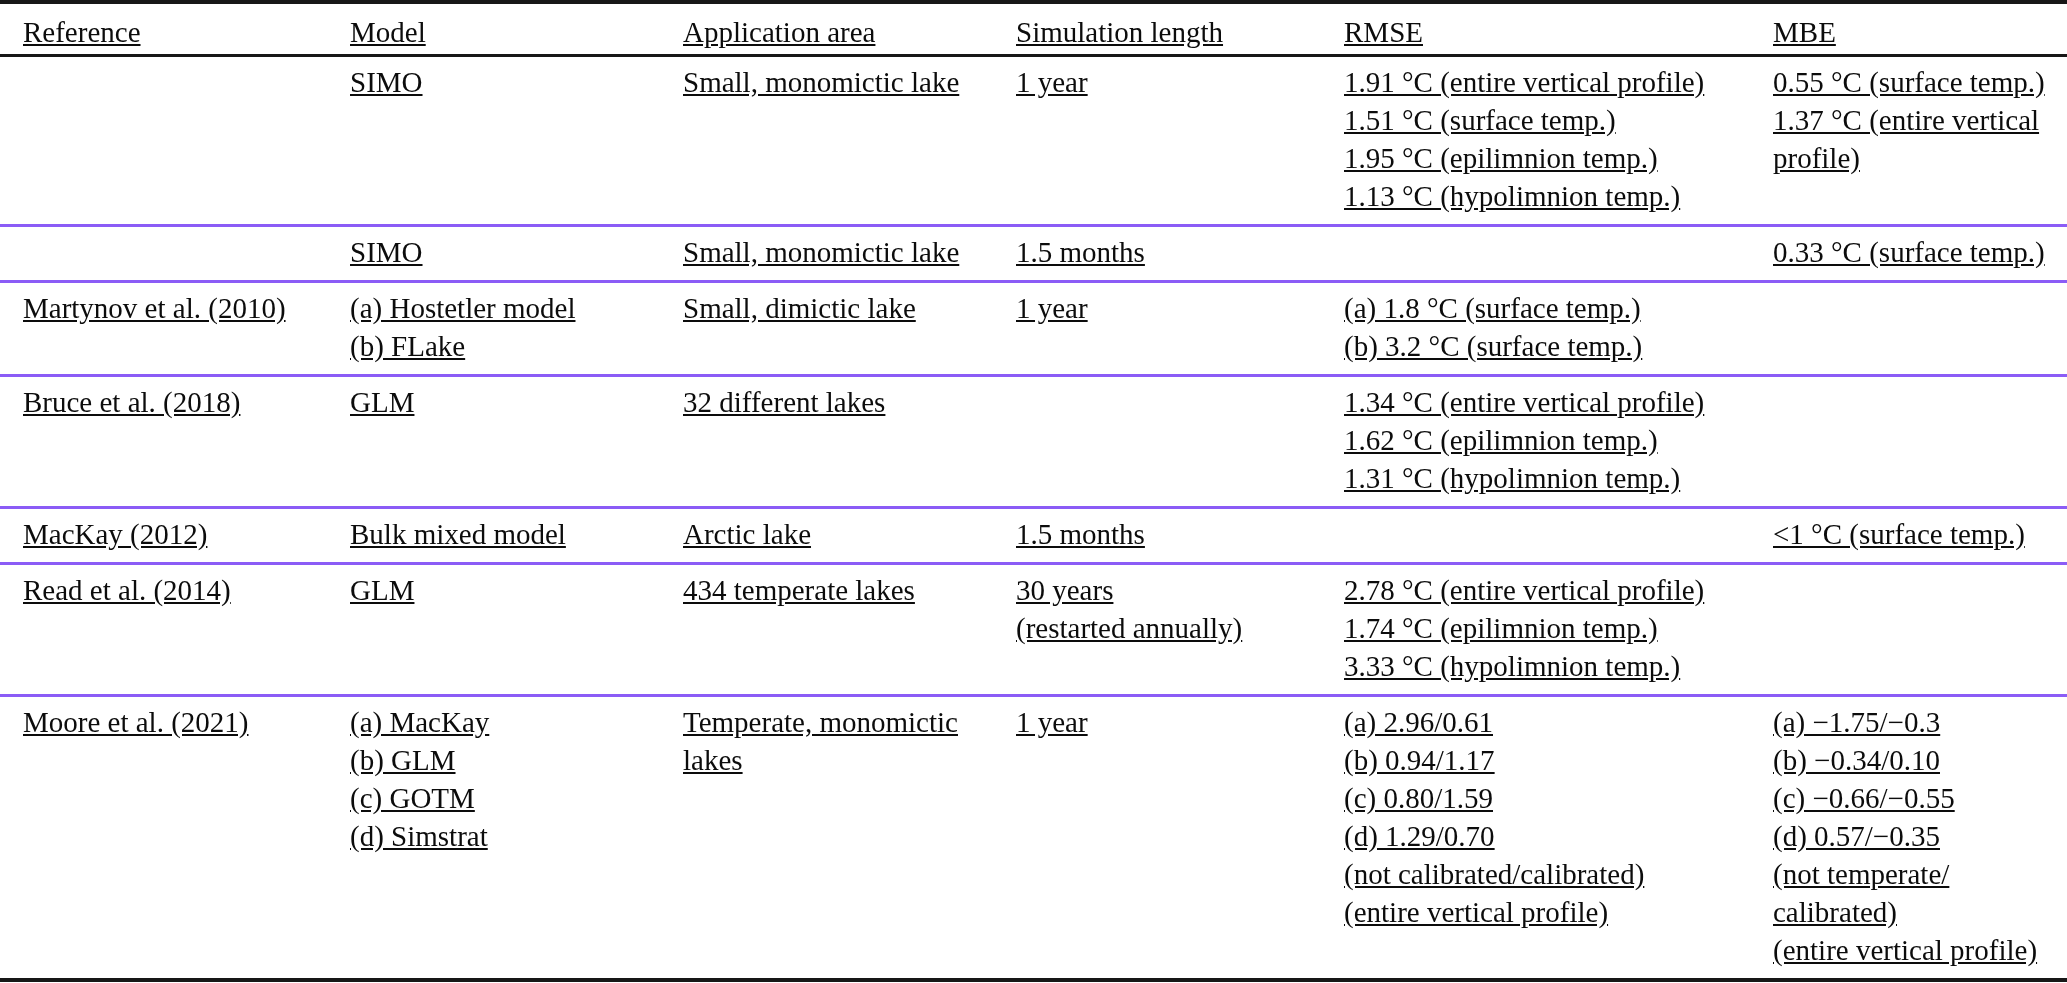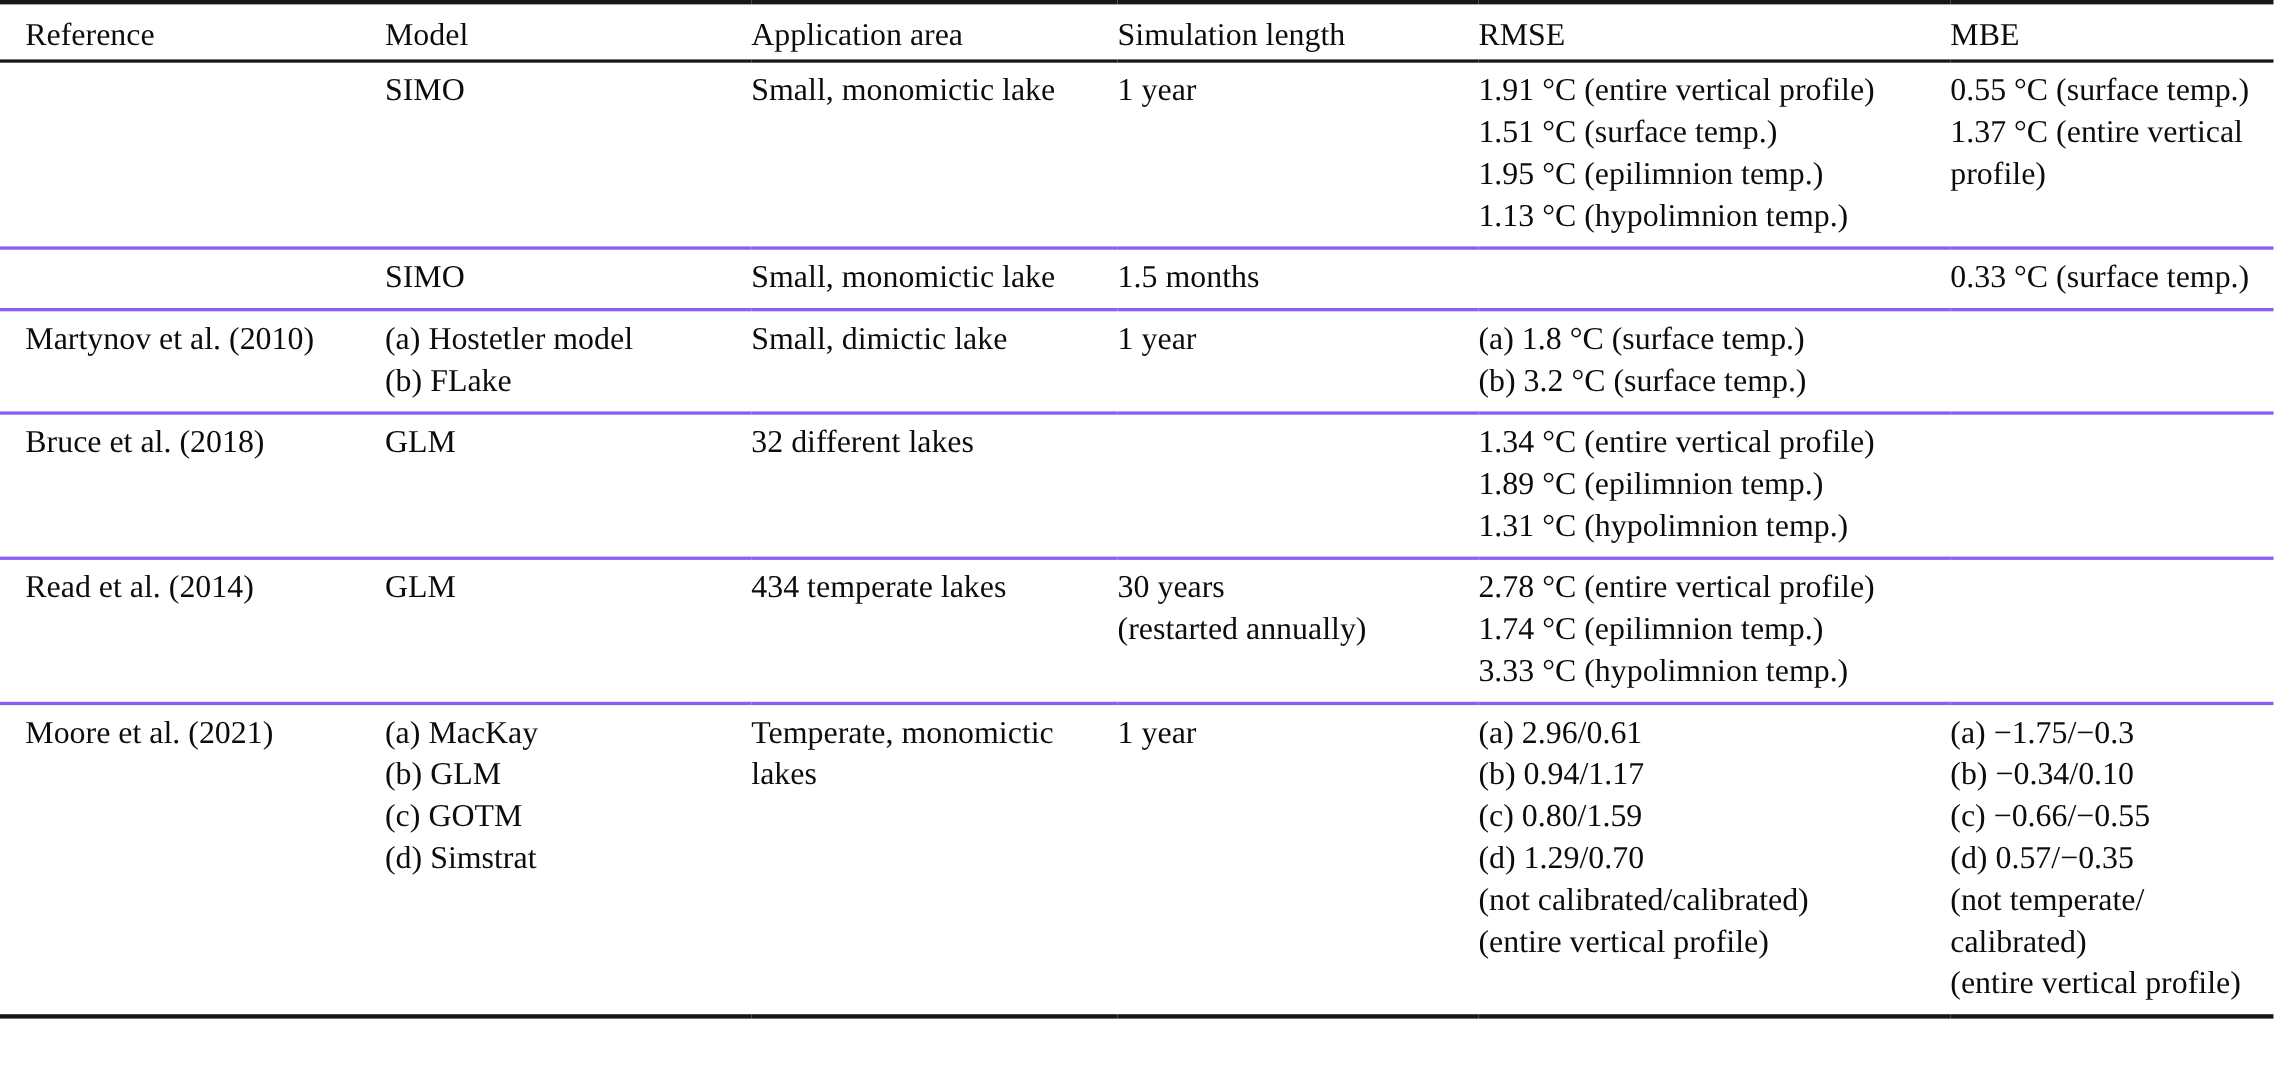--- a/index.html
+++ b/index.html
@@ -28,20 +28,21 @@
   col.c-app  { width: 333px; }
   col.c-sim  { width: 328px; }
   col.c-rmse { width: 429px; }
   col.c-mbe  { width: 294px; }
   th, td {
     vertical-align: top;
     text-align: left;
     font-weight: normal;
     padding: 6px 6px 9px 0;
     line-height: 38px;
+    text-decoration: underline;
   }
   th {
     padding-top: 9px;
     padding-bottom: 3px;
     border-bottom: 3px solid #171717;
   }
   td { border-bottom: 3px solid #8b5cf6; }
   tbody tr:last-child td { border-bottom: none; }
   th:first-child, td:first-child { padding-left: 23px; }
   .cell-line { white-space: nowrap; line-height: 38px; }
@@ -137,26 +138,44 @@
         </td>
     <td>
           <div class="cell-line">GLM</div>
         </td>
     <td>
           <div class="cell-line">32 different lakes</div>
         </td>
     <td></td>
     <td>
           <div class="cell-line">1.34 °C (entire vertical profile)</div>
-          <div class="cell-line">1.89 °C (epilimnion temp.)</div>
+          <div class="cell-line">1.62 °C (epilimnion temp.)</div>
           <div class="cell-line">1.31 °C (hypolimnion temp.)</div>
         </td>
     <td></td>
   </tr>
 
+  <tr>
+    <td>
+          <div class="cell-line">MacKay (2012)</div>
+        </td>
+    <td>
+          <div class="cell-line">Bulk mixed model</div>
+        </td>
+    <td>
+          <div class="cell-line">Arctic lake</div>
+        </td>
+    <td>
+          <div class="cell-line">1.5 months</div>
+        </td>
+    <td></td>
+    <td>
+          <div class="cell-line">&lt;1 °C (surface temp.)</div>
+        </td>
+  </tr>
 
   <tr>
     <td>
           <div class="cell-line">Read et al. (2014)</div>
         </td>
     <td>
           <div class="cell-line">GLM</div>
         </td>
     <td>
           <div class="cell-line">434 temperate lakes</div>

